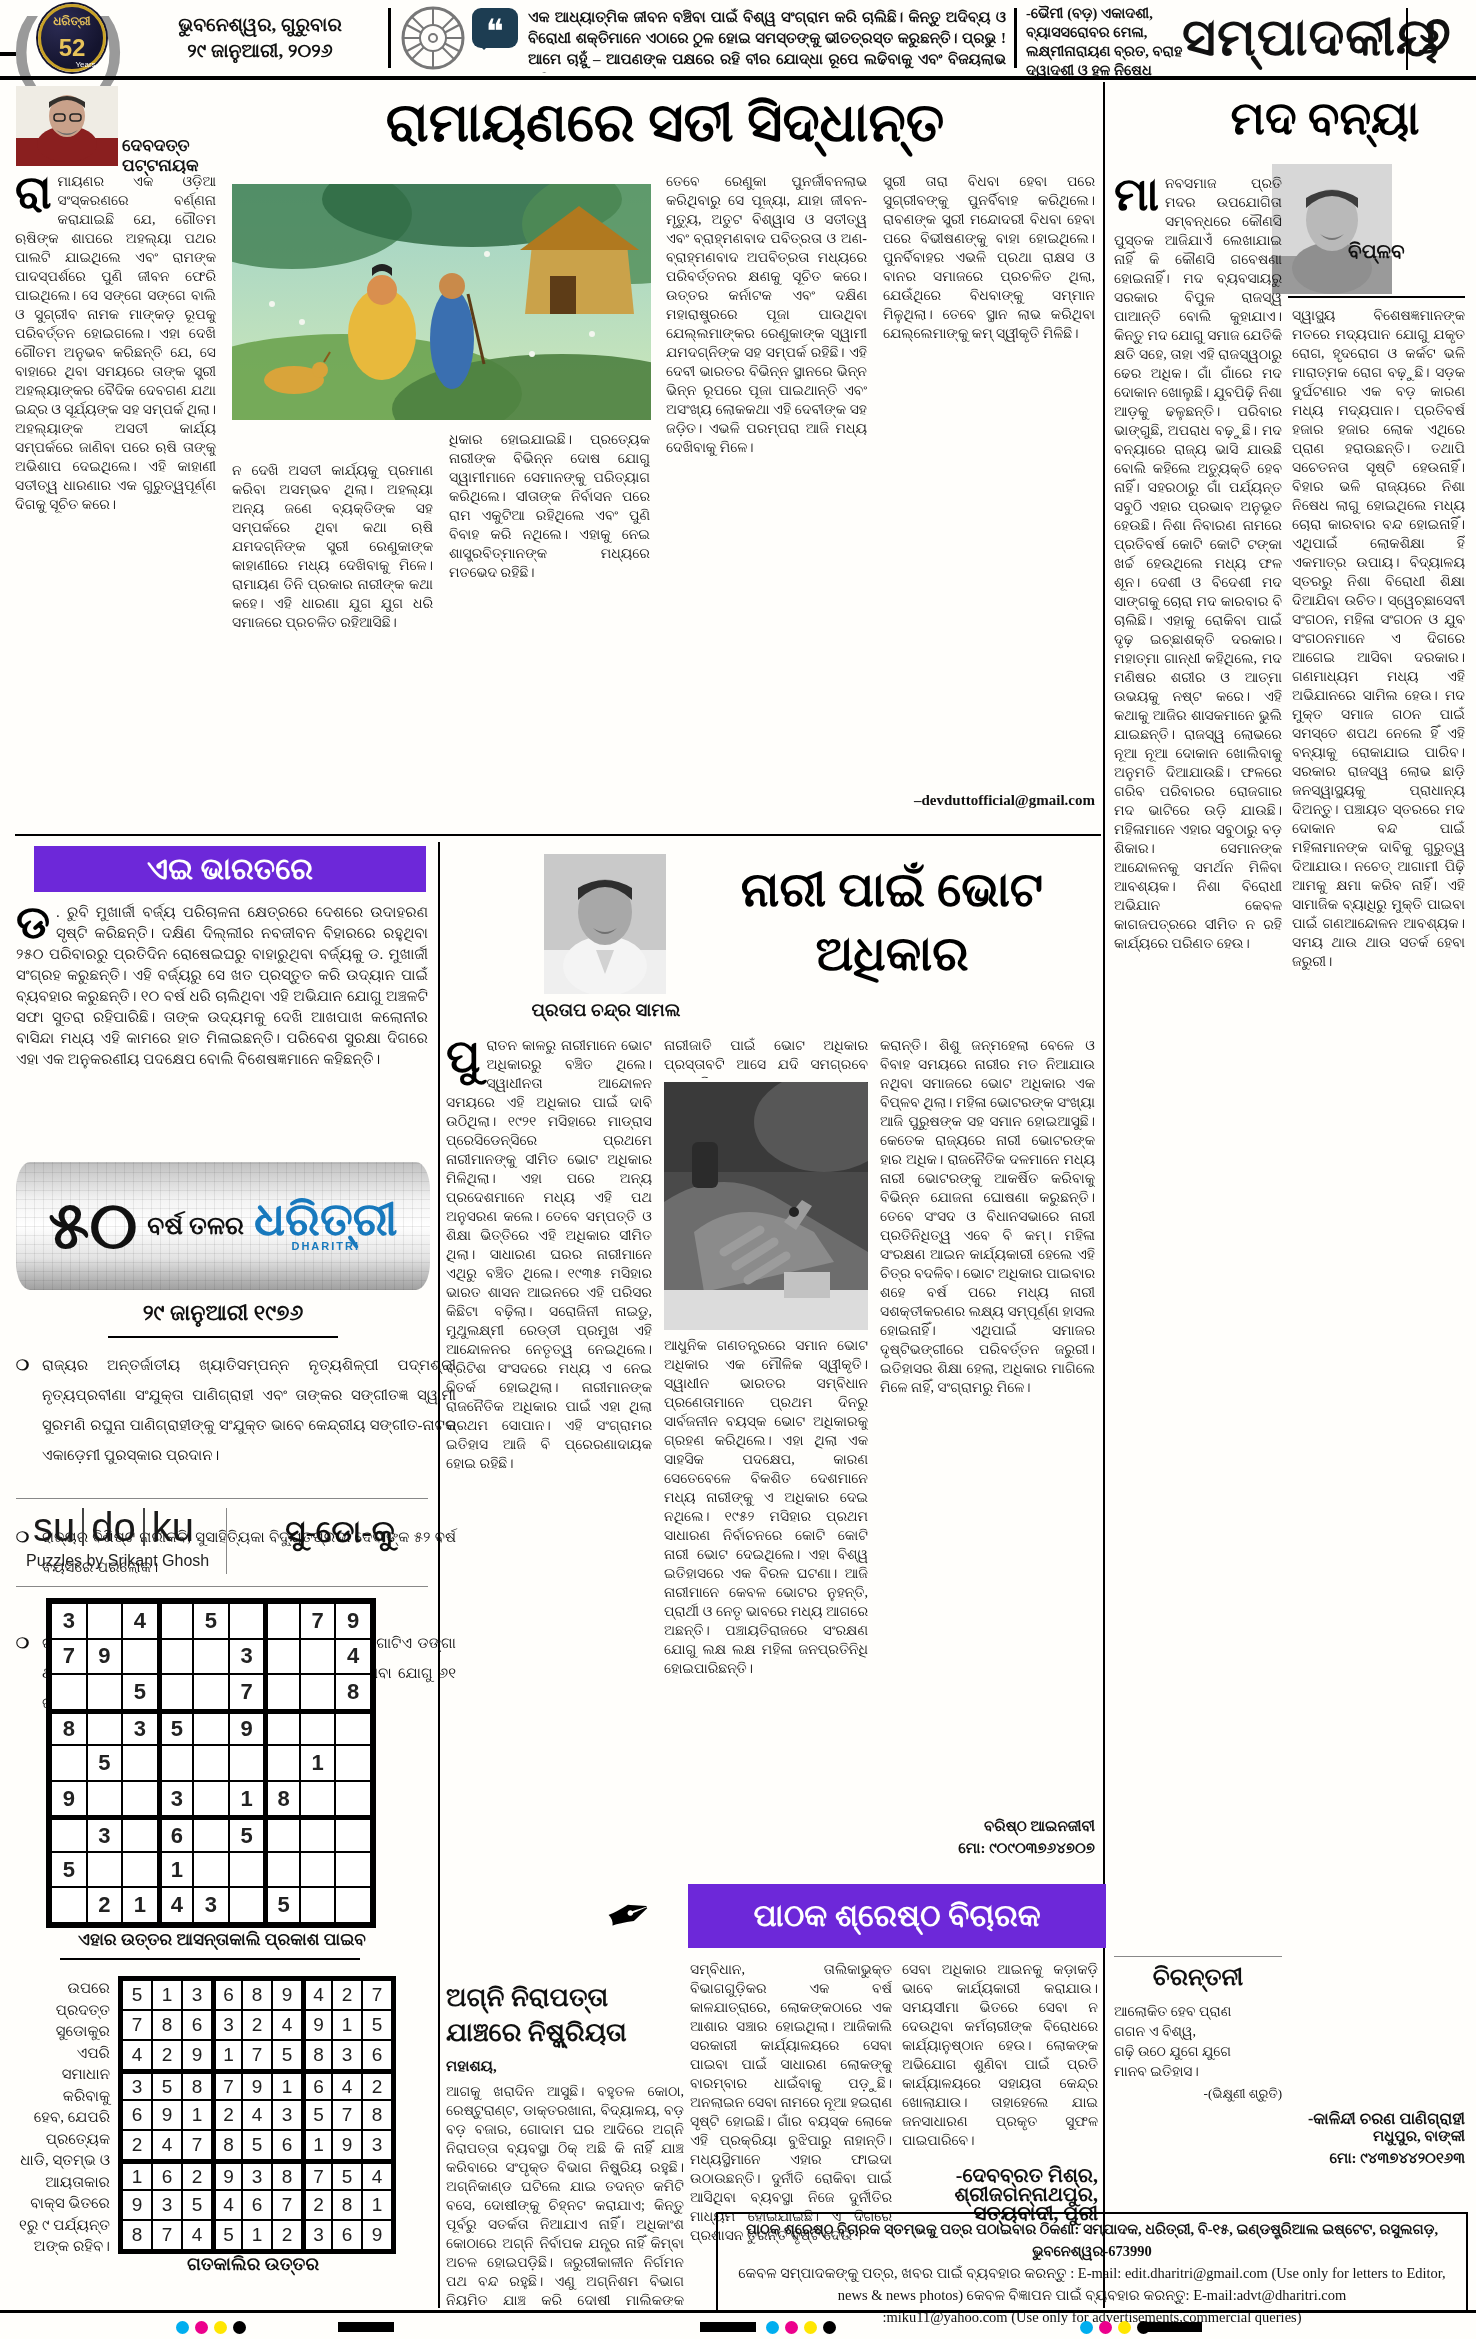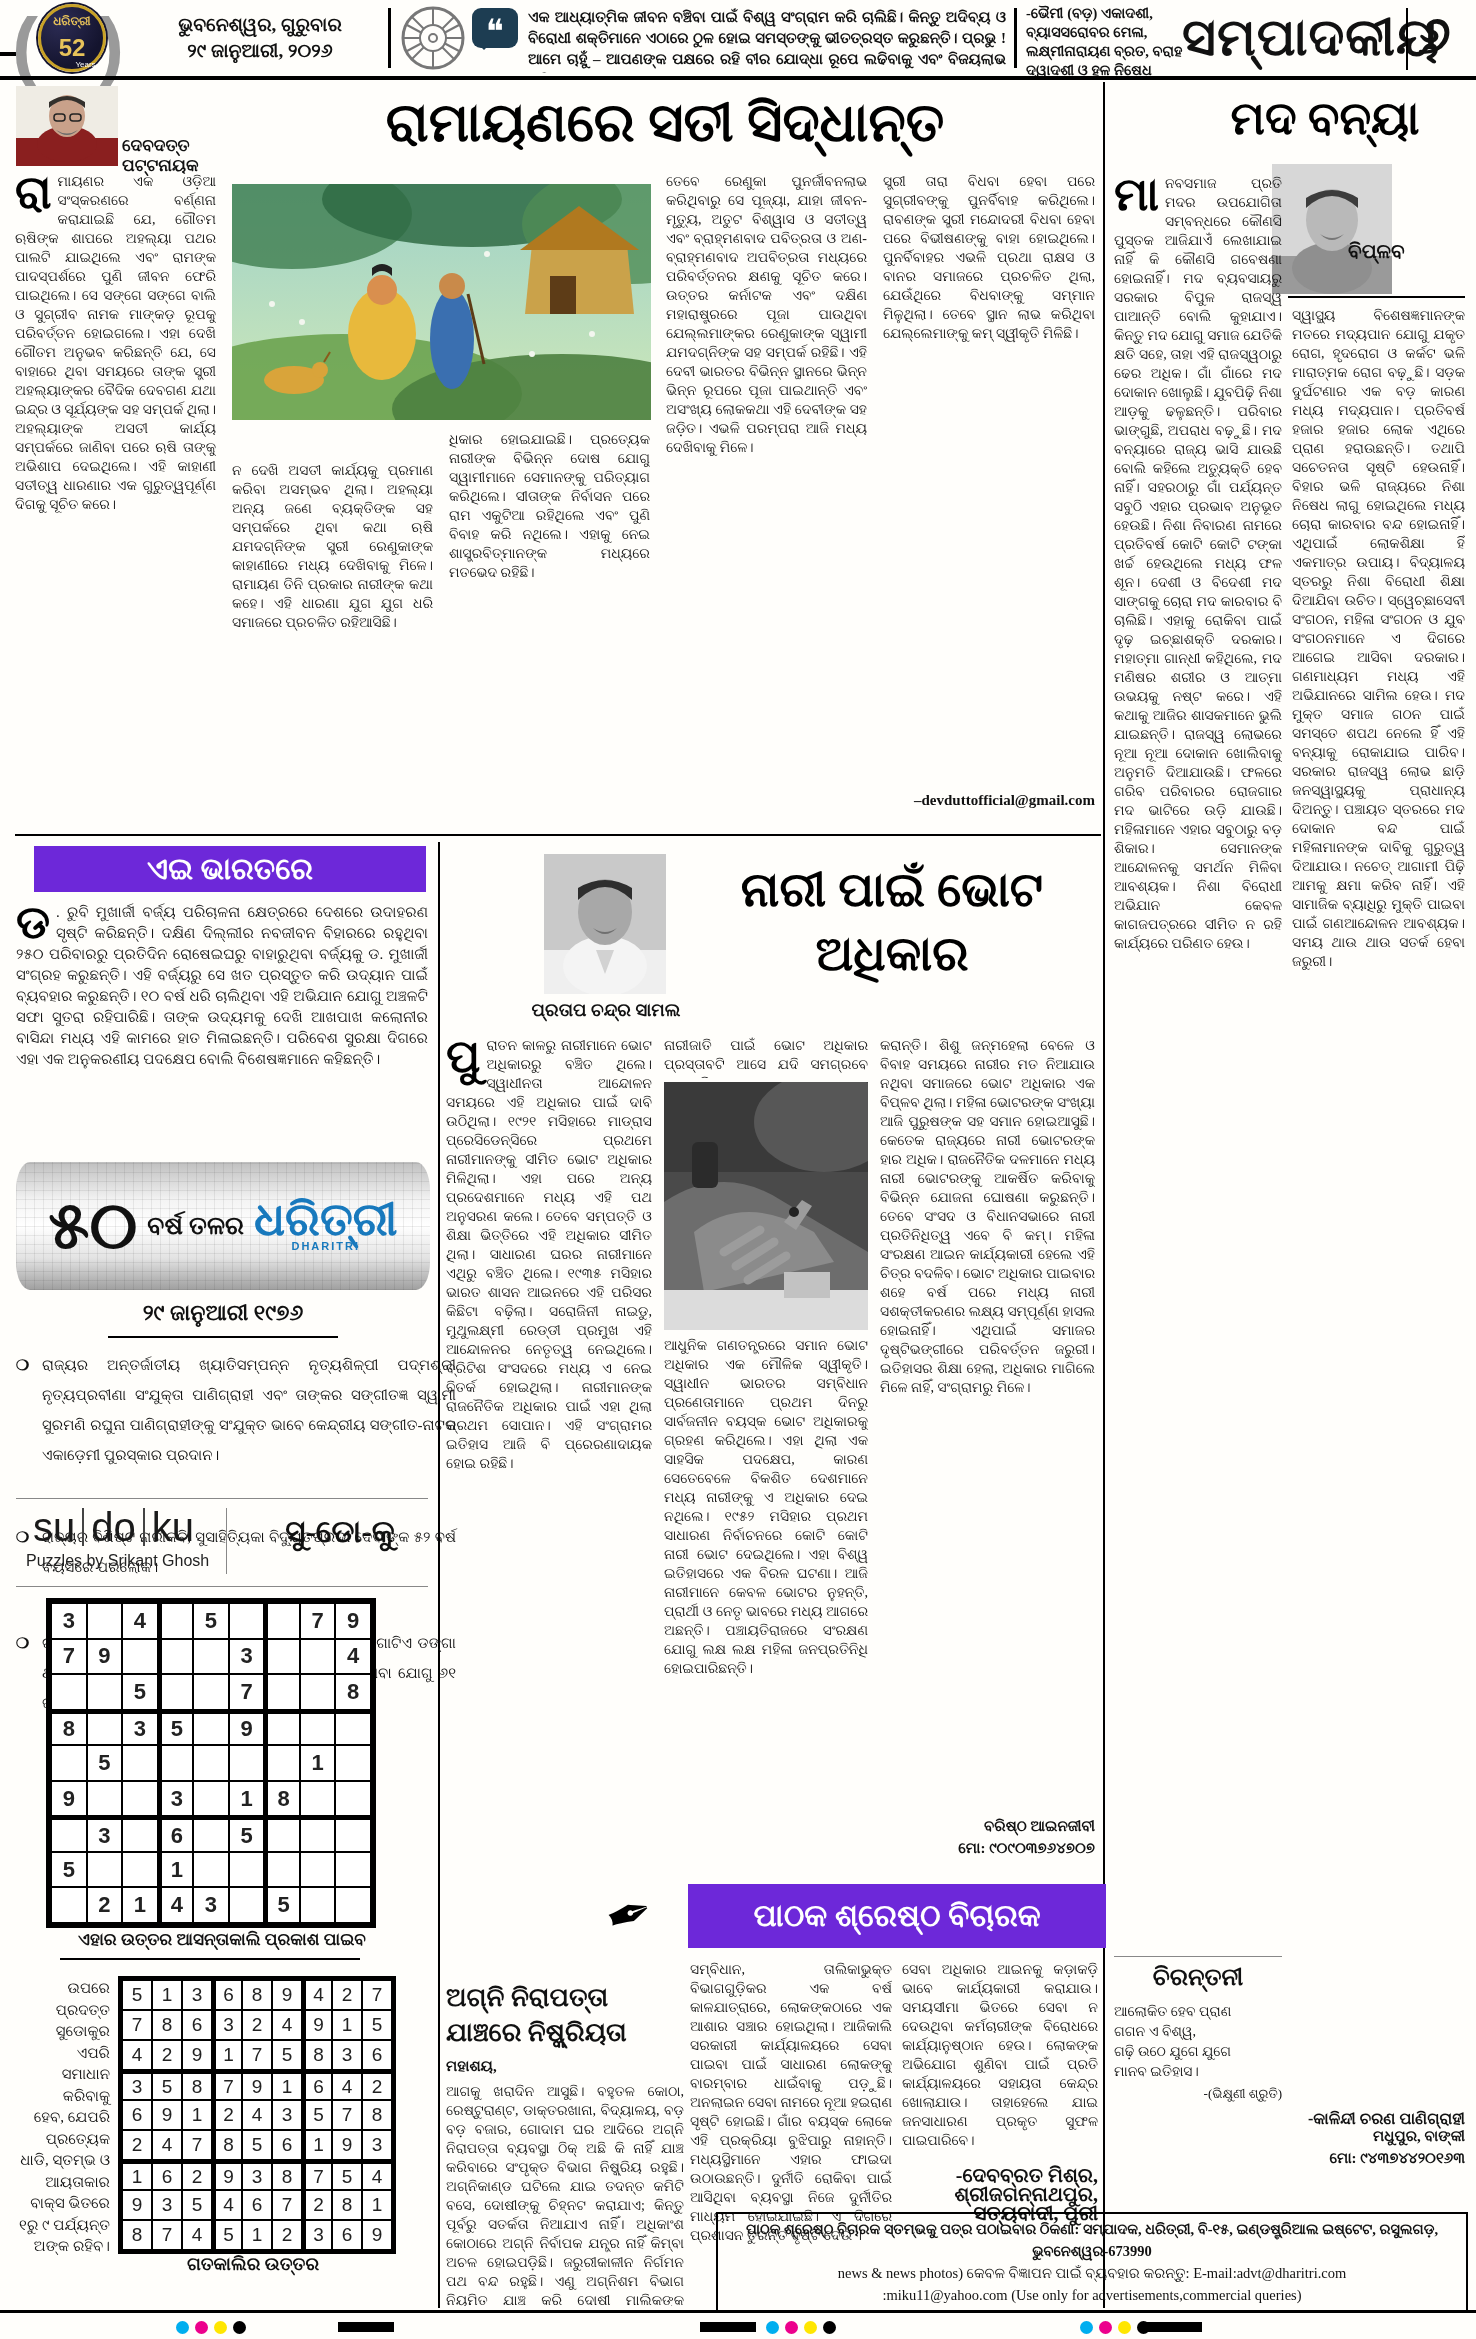--- a/index.html
+++ b/index.html
@@ -484,20 +484,21 @@
   <div class="abs jtext" style="left:690px;top:1960px;width:202px;height:348px;">ସମ୍ବିଧାନ, ତାଲିକାଭୁକ୍ତ ବିଭାଗଗୁଡ଼ିକର ଏକ ବର୍ଷ କାଳଯାତ୍ରାରେ, ଲୋକଙ୍କଠାରେ ଏକ ଆଶାର ସଞ୍ଚାର ହୋଇଥିଲା। ଆଜିକାଲି ସରକାରୀ କାର୍ଯ୍ୟାଳୟରେ ସେବା ପାଇବା ପାଇଁ ସାଧାରଣ ଲୋକଙ୍କୁ ବାରମ୍ବାର ଧାଇଁବାକୁ ପଡ଼ୁଛି। ଅନଲାଇନ ସେବା ନାମରେ ନୂଆ ହଇରାଣ ସୃଷ୍ଟି ହୋଇଛି। ଗାଁର ବୟସ୍କ ଲୋକେ ଏହି ପ୍ରକ୍ରିୟା ବୁଝିପାରୁ ନାହାନ୍ତି। ମଧ୍ୟସ୍ଥିମାନେ ଏହାର ଫାଇଦା ଉଠାଉଛନ୍ତି। ଦୁର୍ନୀତି ରୋକିବା ପାଇଁ ଆସିଥିବା ବ୍ୟବସ୍ଥା ନିଜେ ଦୁର୍ନୀତିର ମାଧ୍ୟମ ହୋଇଯାଇଛି। ଏ ଦିଗରେ ପ୍ରଶାସନ ତୁରନ୍ତ ଦୃଷ୍ଟି ଦେଉ ।</div>
   <div class="abs jtext" style="left:902px;top:1960px;width:196px;height:246px;">ସେବା ଅଧିକାର ଆଇନକୁ କଡ଼ାକଡ଼ି ଭାବେ କାର୍ଯ୍ୟକାରୀ କରାଯାଉ। ସମୟସୀମା ଭିତରେ ସେବା ନ ଦେଉଥିବା କର୍ମଚାରୀଙ୍କ ବିରୋଧରେ କାର୍ଯ୍ୟାନୁଷ୍ଠାନ ହେଉ। ଲୋକଙ୍କ ଅଭିଯୋଗ ଶୁଣିବା ପାଇଁ ପ୍ରତି କାର୍ଯ୍ୟାଳୟରେ ସହାୟତା କେନ୍ଦ୍ର ଖୋଲାଯାଉ। ତାହାହେଲେ ଯାଇ ଜନସାଧାରଣ ପ୍ରକୃତ ସୁଫଳ ପାଇପାରିବେ।</div>
   <div class="abs bold right" style="left:902px;top:2166px;width:196px;font-size:20px;line-height:19px;">-ଦେବବ୍ରତ ମିଶ୍ର, ଶ୍ରୀଜଗନ୍ନାଥପୁର, ସତ୍ୟବାଦୀ, ପୁରୀ</div>
 
   <div class="abs bold" style="left:446px;top:1980px;width:238px;font-size:26px;line-height:35px;">ଅଗ୍ନି ନିରାପତ୍ତା ଯାଞ୍ଚରେ ନିଷ୍କ୍ରିୟତା</div>
   <div class="abs bold" style="left:446px;top:2058px;width:238px;font-size:15px;">ମହାଶୟ,</div>
   <div class="abs jtext" style="left:446px;top:2082px;width:238px;height:224px;">ଆଗକୁ ଖରାଦିନ ଆସୁଛି। ବହୁତଳ କୋଠା, ରେଷ୍ଟୁରାଣ୍ଟ, ଡାକ୍ତରଖାନା, ବିଦ୍ୟାଳୟ, ବଡ଼ ବଡ଼ ବଜାର, ଗୋଦାମ ଘର ଆଦିରେ ଅଗ୍ନି ନିରାପତ୍ତା ବ୍ୟବସ୍ଥା ଠିକ୍ ଅଛି କି ନାହିଁ ଯାଞ୍ଚ କରିବାରେ ସଂପୃକ୍ତ ବିଭାଗ ନିଷ୍କ୍ରିୟ ରହୁଛି। ଅଗ୍ନିକାଣ୍ଡ ଘଟିଲେ ଯାଇ ତଦନ୍ତ କମିଟି ବସେ, ଦୋଷୀଙ୍କୁ ଚିହ୍ନଟ କରାଯାଏ; କିନ୍ତୁ ପୂର୍ବରୁ ସତର୍କତା ନିଆଯାଏ ନାହିଁ। ଅଧିକାଂଶ କୋଠାରେ ଅଗ୍ନି ନିର୍ବାପକ ଯନ୍ତ୍ର ନାହିଁ କିମ୍ବା ଅଚଳ ହୋଇପଡ଼ିଛି। ଜରୁରୀକାଳୀନ ନିର୍ଗମନ ପଥ ବନ୍ଦ ରହୁଛି। ଏଣୁ ଅଗ୍ନିଶମ ବିଭାଗ ନିୟମିତ ଯାଞ୍ଚ କରି ଦୋଷୀ ମାଲିକଙ୍କ ବିରୋଧରେ ଦୃଢ଼ କାର୍ଯ୍ୟାନୁଷ୍ଠାନ ଗ୍ରହଣ କରୁ। ଜନସଚେତନତା ମଧ୍ୟ ବୃଦ୍ଧି କରାଯାଉ।</div>
 
   <div class="abs contact-box" style="left:716px;top:2212px;width:748px;height:92px;">
     <div class="bold">ପାଠକ ଶ୍ରେଷ୍ଠ ବିଚାରକ ସ୍ତମ୍ଭକୁ ପତ୍ର ପଠାଇବାର ଠିକଣା: ସମ୍ପାଦକ, ଧରିତ୍ରୀ, ବି-୧୫, ଇଣ୍ଡଷ୍ଟ୍ରିଆଲ ଇଷ୍ଟେଟ, ରସୁଲଗଡ଼, ଭୁବନେଶ୍ୱର-673990</div>
+    <div>କେବଳ ସମ୍ପାଦକଙ୍କୁ ପତ୍ର, ଖବର ପାଇଁ ବ୍ୟବହାର କରନ୍ତୁ : E-mail: edit.dharitri@gmail.com (Use only for letters to Editor,</div>
     <div>news &amp; news photos) କେବଳ ବିଜ୍ଞାପନ ପାଇଁ ବ୍ୟବହାର କରନ୍ତୁ: E-mail:advt@dharitri.com</div>
     <div>:miku11@yahoo.com (Use only for advertisements,commercial queries)</div>
   </div>
 
   <div class="abs" style="left:176px;top:2320px;">
     <span class="reg-dot" style="background:#00aeef;"></span><span class="reg-dot" style="background:#ec008c;"></span><span class="reg-dot" style="background:#ffe600;"></span><span class="reg-dot" style="background:#000;"></span>
   </div>
   <div class="abs rule" style="left:338px;top:2322px;width:56px;height:10px;"></div>
   <div class="abs rule" style="left:700px;top:2322px;width:56px;height:10px;"></div>
   <div class="abs" style="left:766px;top:2320px;">

